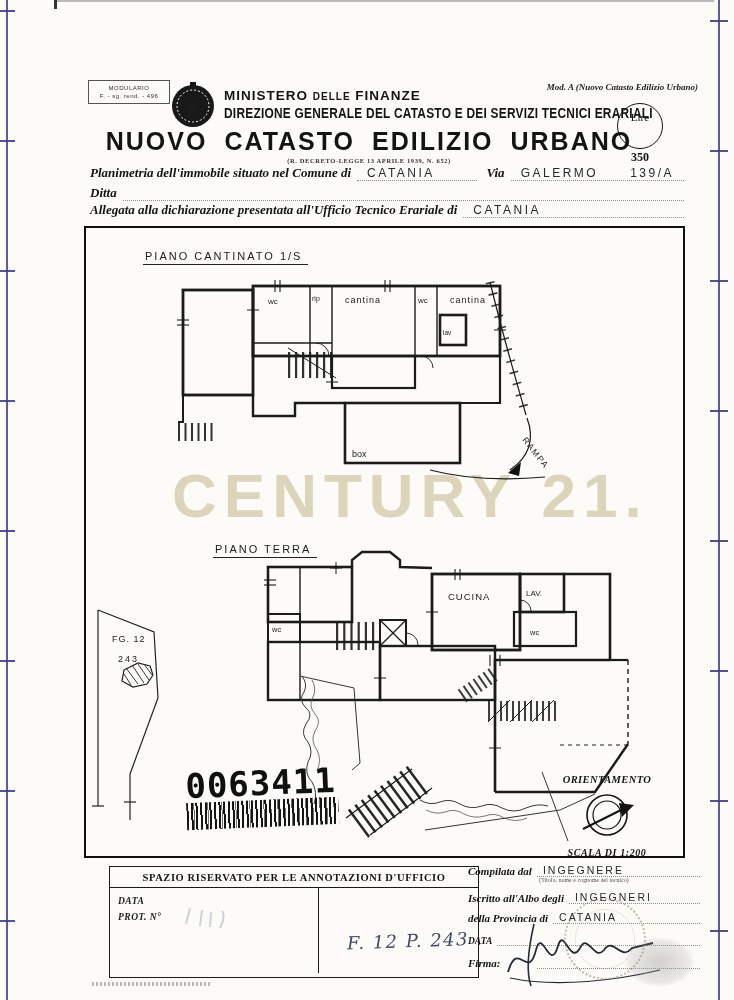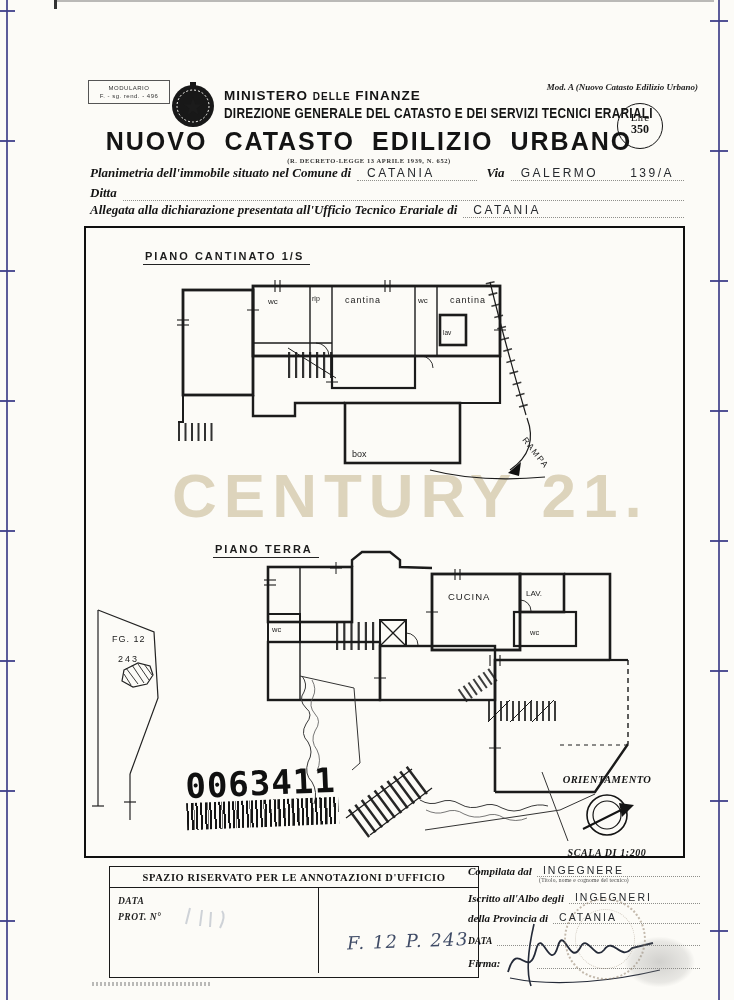--- a/index.html
+++ b/index.html
@@ -23,21 +23,21 @@
             letter-spacing:2px;word-spacing:8px;text-align:center;white-space:nowrap;}
   .subtitle{font-size:6.5px;letter-spacing:.6px;text-align:center;color:#333;font-weight:bold;}
   
   .frow{display:flex;align-items:flex-end;font-style:italic;font-weight:bold;font-size:13px;text-align:right;}
   .frow .lbl{white-space:nowrap;padding-right:6px;}
   .fill{flex:1;border-bottom:1.5px dotted #8f8f8b;height:15px;display:flex;align-items:flex-end;}
   .hand{font-family:"Liberation Sans",sans-serif;font-style:normal;font-weight:500;
         font-size:12px;letter-spacing:2.5px;color:#26292e;padding:0 10px;}
   
   .frame{border:2.5px solid #0f0f0f;}
-  .plantitle{font-family:"Liberation Sans",sans-serif;font-size:11px;font-weight:bold;
+  .plantitle{font-family:"Liberation Sans",sans-serif;font-size:11px;font-weight:normal;
              letter-spacing:2px;color:#1c1c1c;border-bottom:1.6px solid #222;padding:0 6px 2px 2px;
              white-space:nowrap;}
   .watermark{font-family:"Liberation Sans",sans-serif;font-weight:bold;font-size:62px;
              letter-spacing:7px;color:rgba(205,190,156,.65);white-space:nowrap;z-index:1;}
   svg text{font-family:"Liberation Sans",sans-serif;fill:#1b1b1b;}
   
   .barcode{transform:rotate(-2.5deg);z-index:3;}
   .bdigits{font-family:"DejaVu Sans Mono",monospace;font-weight:800;font-size:34px;
            letter-spacing:1px;color:#101010;line-height:30px;}
   .bbars{width:152px;height:27px;margin-top:2px;
@@ -110,21 +110,21 @@
     <span>MINISTERO</span>
     <span class="small">DELLE</span>
     <span>FINANZE</span>
   </div>
   <div class="abs direction" style="left:224px;top:105px;">DIREZIONE GENERALE DEL CATASTO E DEI SERVIZI TECNICI ERARIALI</div>
 
   <div class="abs modref" style="left:500px;top:82px;width:198px;">Mod. A (Nuovo Catasto Edilizio Urbano)</div>
 
   <div class="abs lire" style="left:617px;top:103px;width:44px;height:37px;">
     <div>Lire</div>
-    <div style="font-weight:bold;font-size:12px;">350</div>
+    <div style="font-weight:bold;font-size:12px;margin-top:28px;">350</div>
   </div>
 
   <div class="abs bigtitle" style="left:84px;top:127px;width:570px;">NUOVO CATASTO EDILIZIO URBANO</div>
   <div class="abs subtitle" style="left:84px;top:157px;width:570px;">(R. DECRETO-LEGGE 13 APRILE 1939, N. 652)</div>
 
   <div class="abs frow" style="left:90px;top:165px;width:594px;">
     <span class="lbl">Planimetria dell'immobile situato nel Comune di</span>
     <span class="fill" style="max-width:170px;">
       <span class="hand">CATANIA</span>
     </span>

